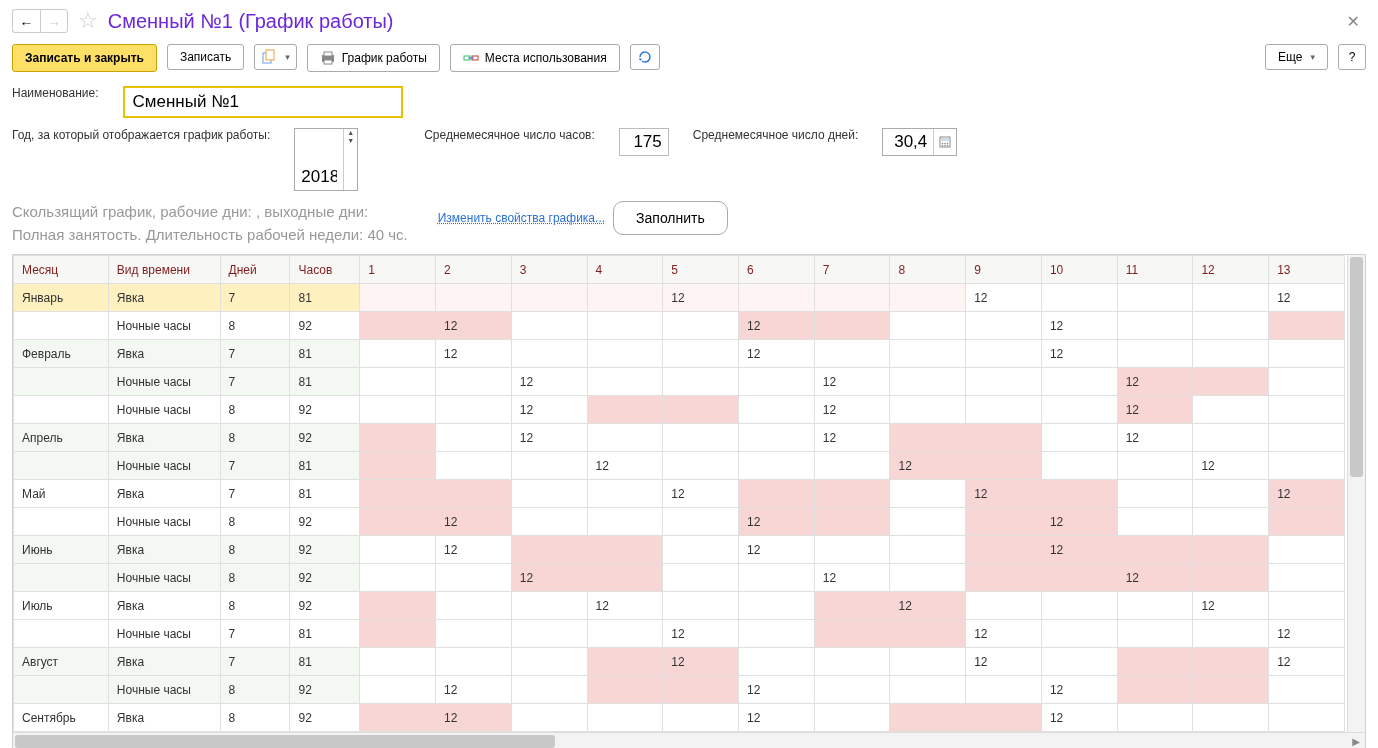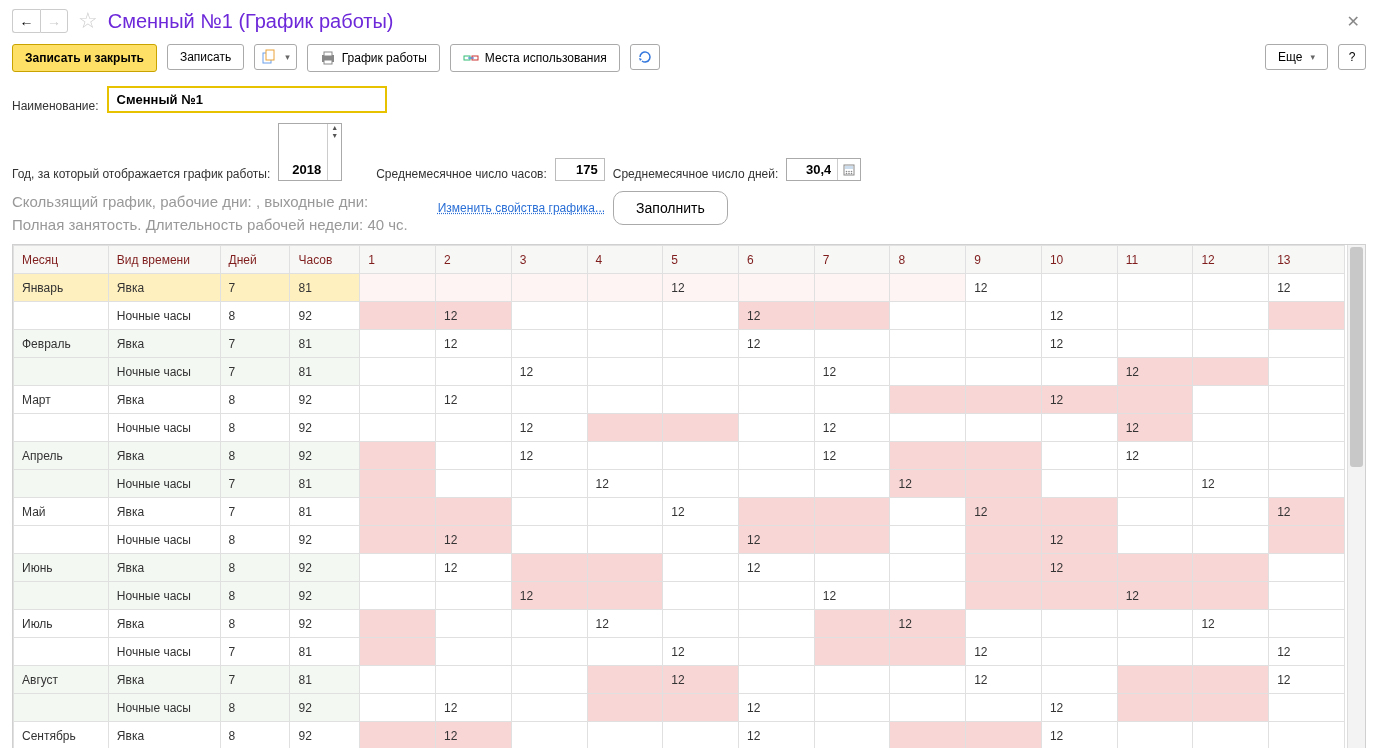--- a/index.html
+++ b/index.html
@@ -27,24 +27,24 @@
   .toolbar { display:flex; align-items:flex-start; gap:10px; margin-bottom: 14px; }
   .btn {
     border:1px solid #aaa; background:#fff; padding:5px 12px; font-size:12px;
     cursor:pointer; display:inline-flex; align-items:center; gap:6px;
     border-radius:3px;
   }
   .btn-primary { background:#ffe066; border-color:#c9a400; font-weight:bold; padding:6px 12px;}
   .btn-icon-only { padding:4px 6px; }
   .icon-sq { width:16px;height:16px; display:inline-block;}
   .dd-arrow { font-size:9px; color:#666; margin-left:2px;}
-  .form-row { display:flex; align-items:flex-end; gap:8px; margin-bottom:10px;}
+  .form-row { display:flex; align-items:flex-start; gap:24px; margin-bottom:10px;}
   .label { color:#333; }
   .input {
-    border:1px solid #bbb; padding:3px 6px; font-size:13px; background:#fff;font-weight:bold;
+    border:1px solid #bbb; padding:3px 6px; font-size:17px; background:#fff;
   }
   .input-hl { border:2px solid #e6c200; padding:4px 8px; width:280px;}
   .spin-wrap { display:inline-flex; border:1px solid #aaa;}
   .spin-wrap .input { border:none; width:48px; text-align:right; padding:3px 6px;margin-top:35px;}
   .spin-btns { display:flex; flex-direction:column; border-left:1px solid #ccc;}
   .spin-btns span { font-size:7px; line-height:8px; padding:0 3px; color:#555; cursor:pointer;}
   .num-input { width:50px; text-align:right;}
   .avg-days-wrap{ display:inline-flex; align-items:stretch; border:1px solid #aaa;}
   .avg-days-wrap .input{border:none; width:50px; text-align:right;}
   .calc-btn{ border-left:1px solid #ccc; padding:0 5px; display:flex; align-items:center; cursor:pointer;}
@@ -274,39 +274,20 @@
             <td class="col-day num daycell "></td>
             <td class="col-day num daycell ">12</td>
             <td class="col-day num daycell "></td>
             <td class="col-day num daycell "></td>
             <td class="col-day num daycell "></td>
             <td class="col-day num daycell pink">12</td>
             <td class="col-day num daycell pink"></td>
             <td class="col-day num daycell "></td>
           </tr>
           <tr>
-            <td class="col-month month-cell">Март</td>
-            <td class="col-type type-cell">Явка</td>
-            <td class="col-days num days-cell">8</td>
-            <td class="col-hours num hours-cell">92</td>
-            <td class="col-day num daycell "></td>
-            <td class="col-day num daycell ">12</td>
-            <td class="col-day num daycell "></td>
-            <td class="col-day num daycell "></td>
-            <td class="col-day num daycell "></td>
-            <td class="col-day num daycell "></td>
-            <td class="col-day num daycell "></td>
-            <td class="col-day num daycell pink"></td>
-            <td class="col-day num daycell pink"></td>
-            <td class="col-day num daycell pink">12</td>
-            <td class="col-day num daycell pink"></td>
-            <td class="col-day num daycell "></td>
-            <td class="col-day num daycell "></td>
-          </tr>
-          <tr>
             <td class="col-month month-cell"></td>
             <td class="col-type type-cell">Ночные часы</td>
             <td class="col-days num days-cell">8</td>
             <td class="col-hours num hours-cell">92</td>
             <td class="col-day num daycell "></td>
             <td class="col-day num daycell "></td>
             <td class="col-day num daycell ">12</td>
             <td class="col-day num daycell pink"></td>
             <td class="col-day num daycell pink"></td>
             <td class="col-day num daycell "></td>

